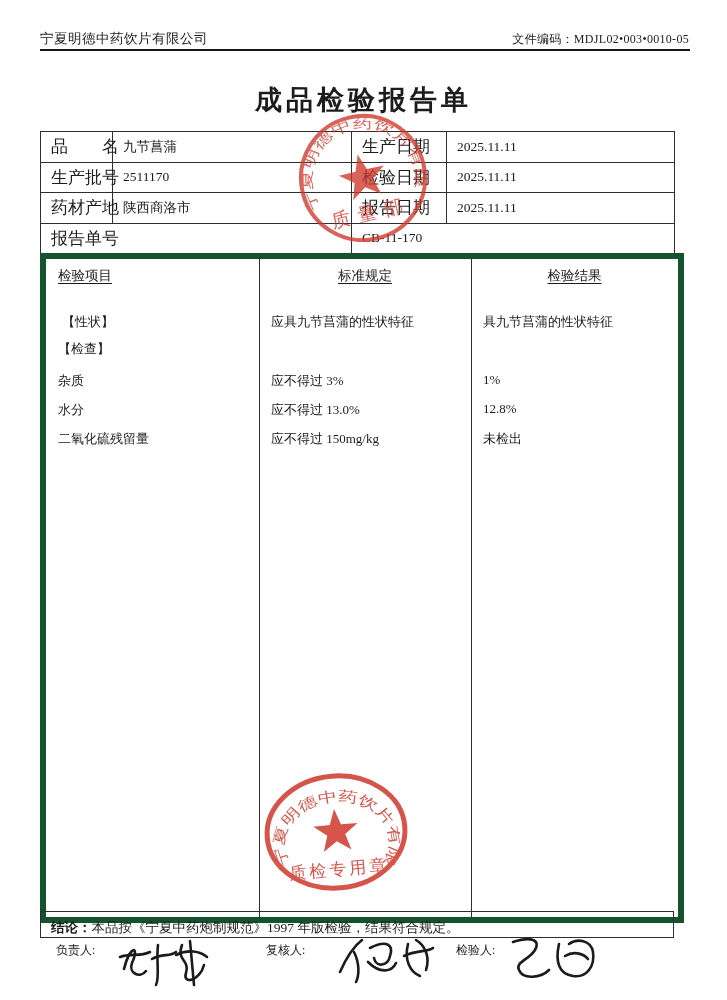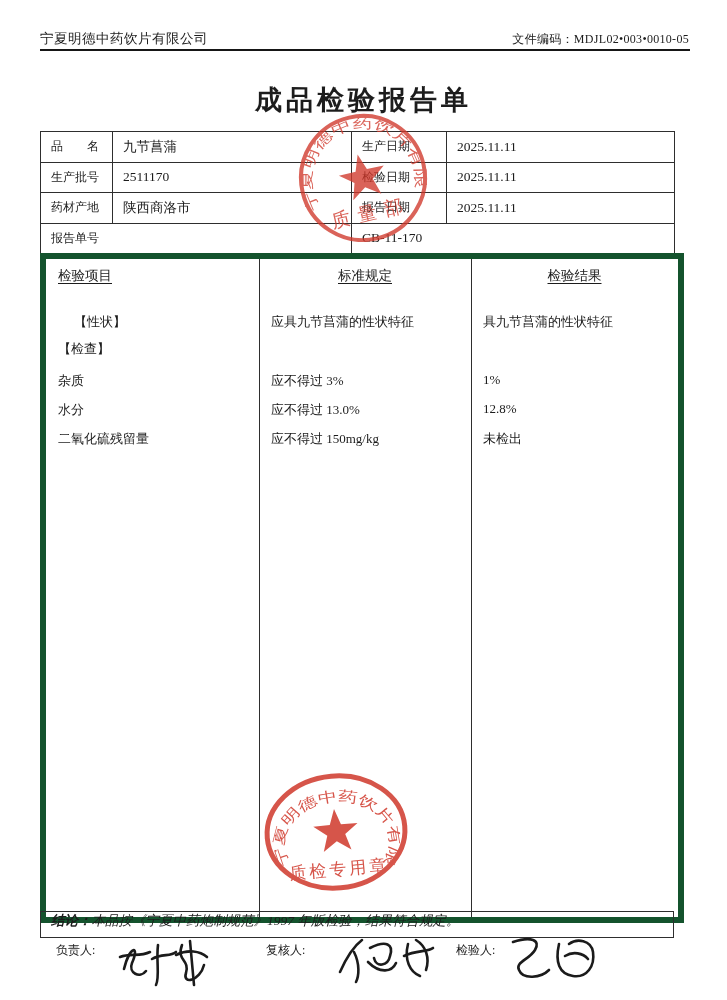--- a/index.html
+++ b/index.html
@@ -11,28 +11,28 @@
   .abs{position:absolute;}
   
   .hdr-company{left:40px;top:30px;font-size:13.5px;letter-spacing:.5px;}
   .hdr-code{top:31px;right:38px;font-size:12px;letter-spacing:.3px;}
   .hdr-rule{left:40px;top:49px;width:650px;height:2px;background:#161616;}
   
   .title{left:0;top:82px;width:727px;text-align:center;font-size:27px;font-weight:bold;letter-spacing:4px;}
   
   table.info{position:absolute;left:40px;top:131px;width:634px;border-collapse:collapse;table-layout:fixed;}
   table.info td{border:1px solid #2e2e2e;height:29.5px;font-size:13.5px;padding:0 0 0 10px;vertical-align:middle;white-space:nowrap;overflow:visible;}
-  table.info td.lab{font-size:12px;}
+  table.info td.lab{font-size:17px;}
   
   .main-box{left:40px;top:253px;width:632px;height:658px;border:6px solid #14532d;}
   .vline{position:absolute;top:0;bottom:0;width:1px;background:#2e2e2e;}
   .mt-head{position:absolute;top:8px;font-size:13.5px;text-decoration:underline;text-underline-offset:3px;}
   .mt-cell{position:absolute;font-size:13px;white-space:nowrap;}
   
-  .concl{left:40px;top:911px;width:632px;height:25px;border:1px solid #2e2e2e;display:flex;align-items:flex-start;font-size:13.5px;font-style:italic;}
+  .concl{left:40px;top:911px;width:632px;height:25px;border:1px solid #2e2e2e;display:flex;align-items:flex-end;font-size:13.5px;}
   .concl .lab{font-weight:bold;margin-left:10px;}
   
   .sig-label{top:942px;font-size:12px;}
   .sig-svg{position:absolute;}
   .sig-svg path{fill:none;stroke:#1b1b1b;stroke-width:2.6;stroke-linecap:round;stroke-linejoin:round;}
   
   .stamp{position:absolute;pointer-events:none;}
   .stamp svg{display:block;}
 </style>
 </head>
@@ -78,21 +78,21 @@
   </table>
 
 <div class="abs main-box">
   <div class="vline" style="left:213px"></div>
   <div class="vline" style="left:425px"></div>
 
   <div class="mt-head" style="left:12px">检验项目</div>
   <div class="mt-head" style="left:425px;width:207px;text-align:center">检验结果</div>
   <div class="mt-head" style="left:213px;width:212px;text-align:center">标准规定</div>
 
-  <div class="mt-cell" style="left:28px;top:54px">【性状】</div>
+  <div class="mt-cell" style="left:16px;top:54px">【性状】</div>
   <div class="mt-cell" style="left:225px;top:54px">应具九节菖蒲的性状特征</div>
   <div class="mt-cell" style="left:437px;top:54px">具九节菖蒲的性状特征</div>
 
   <div class="mt-cell" style="left:12px;top:81px">【检查】</div>
 
   <div class="mt-cell" style="left:12px;top:113px">杂质</div>
   <div class="mt-cell" style="left:225px;top:113px">应不得过 3%</div>
   <div class="mt-cell" style="left:437px;top:113px">1%</div>
 
   <div class="mt-cell" style="left:12px;top:142px">水分</div>

